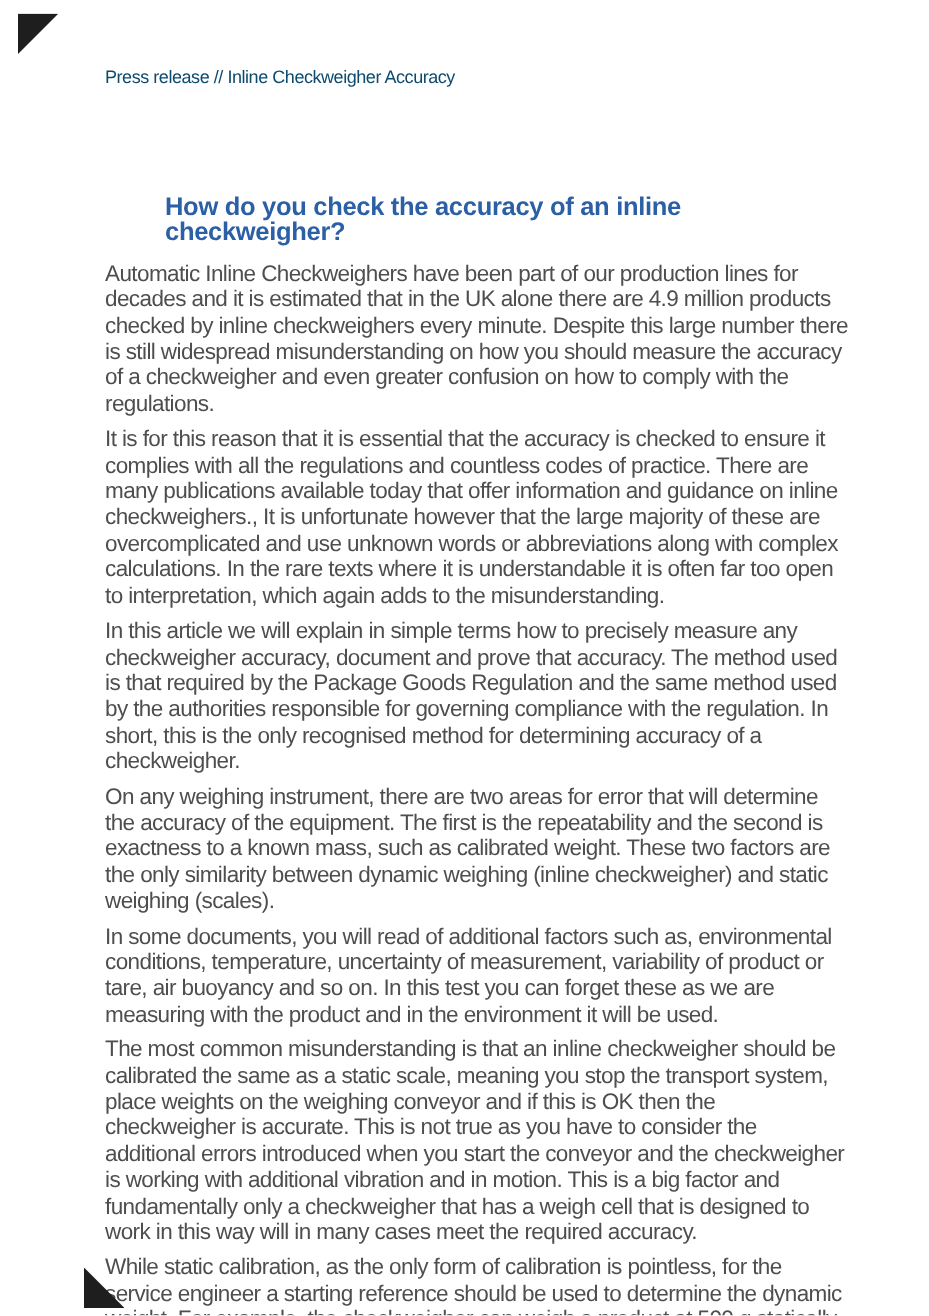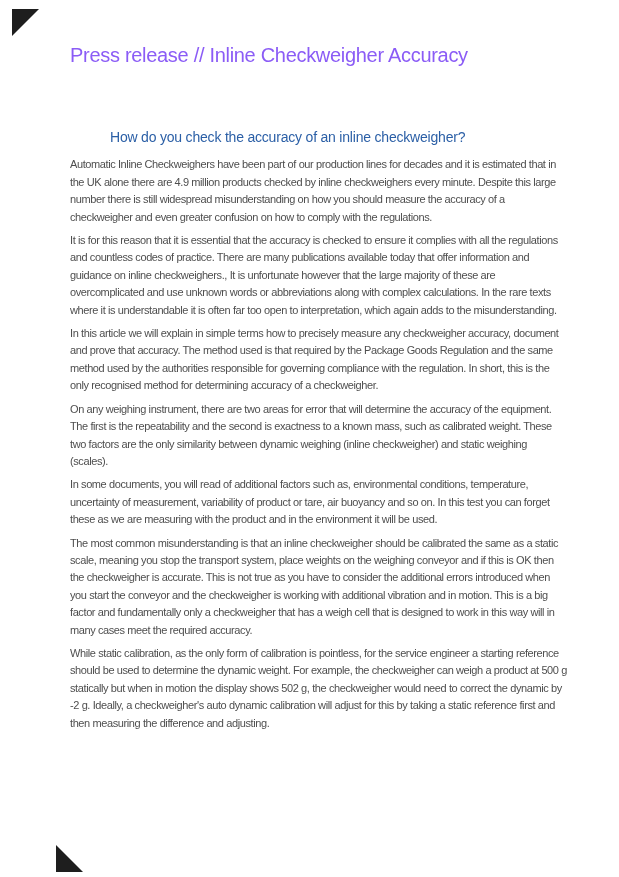--- a/index.html
+++ b/index.html
@@ -20,23 +20,23 @@
     left: 12px; top: 9px; width: 27px; height: 27px;
     clip-path: polygon(0 0, 100% 0, 0 100%);
   }
   .corner-mark.bottom {
     left: 56px; top: 845px; width: 27px; height: 27px;
     clip-path: polygon(0 0, 100% 100%, 0 100%);
   }
   .doc-title {
     position: absolute;
     left: 70px; top: 44px;
-    font-size: 20px;
+    font-size: 12px;
     letter-spacing: -0.3px;
-    color: #8b5cf6;
+    color: #0c4a6e;
     font-weight: 400;
     white-space: nowrap;
     text-align: center;
   }
   .logo {
     position: absolute;
     left: 413px; top: 34px;
     width: 160px; height: 66px;
   }
   .logo-minebea {
@@ -74,30 +74,30 @@
     font-style: italic;
     color: #9c9c9b;
     white-space: nowrap;
   }
   .article {
     position: absolute;
     left: 70px; top: 129px;
     width: 497px;
   }
   .article-heading {
-    font-size: 14px;
+    font-size: 17px;
     letter-spacing: -0.2px;
     line-height: 17.4px;
     color: #2b5fa6;
-    font-weight: 400;
+    font-weight: 700;
     margin-bottom: 10px;
     padding-left: 40px;
   }
   .para {
-    font-size: 11px;
+    font-size: 15px;
     letter-spacing: -0.4px;
     line-height: 17.4px;
     color: #4e4e4e;
     margin-bottom: 6px;
     text-align: left;
   }
 </style>
 </head>
 <body>
 

